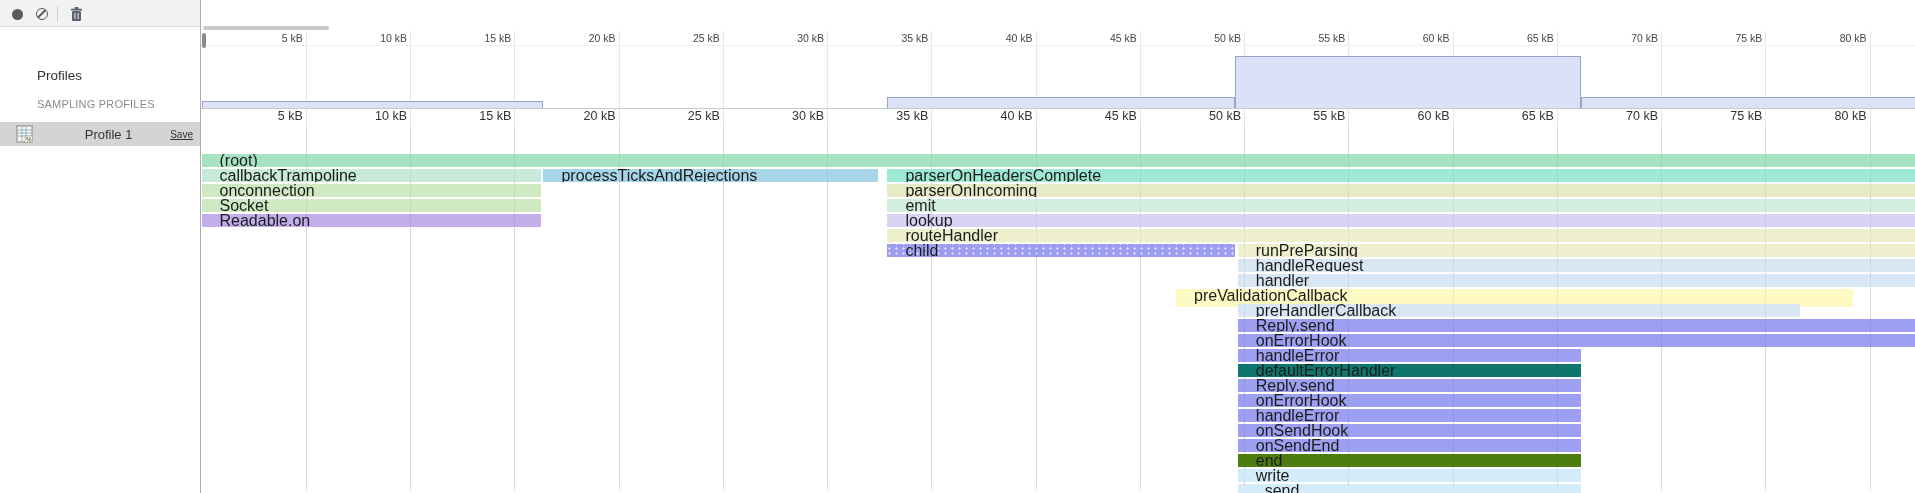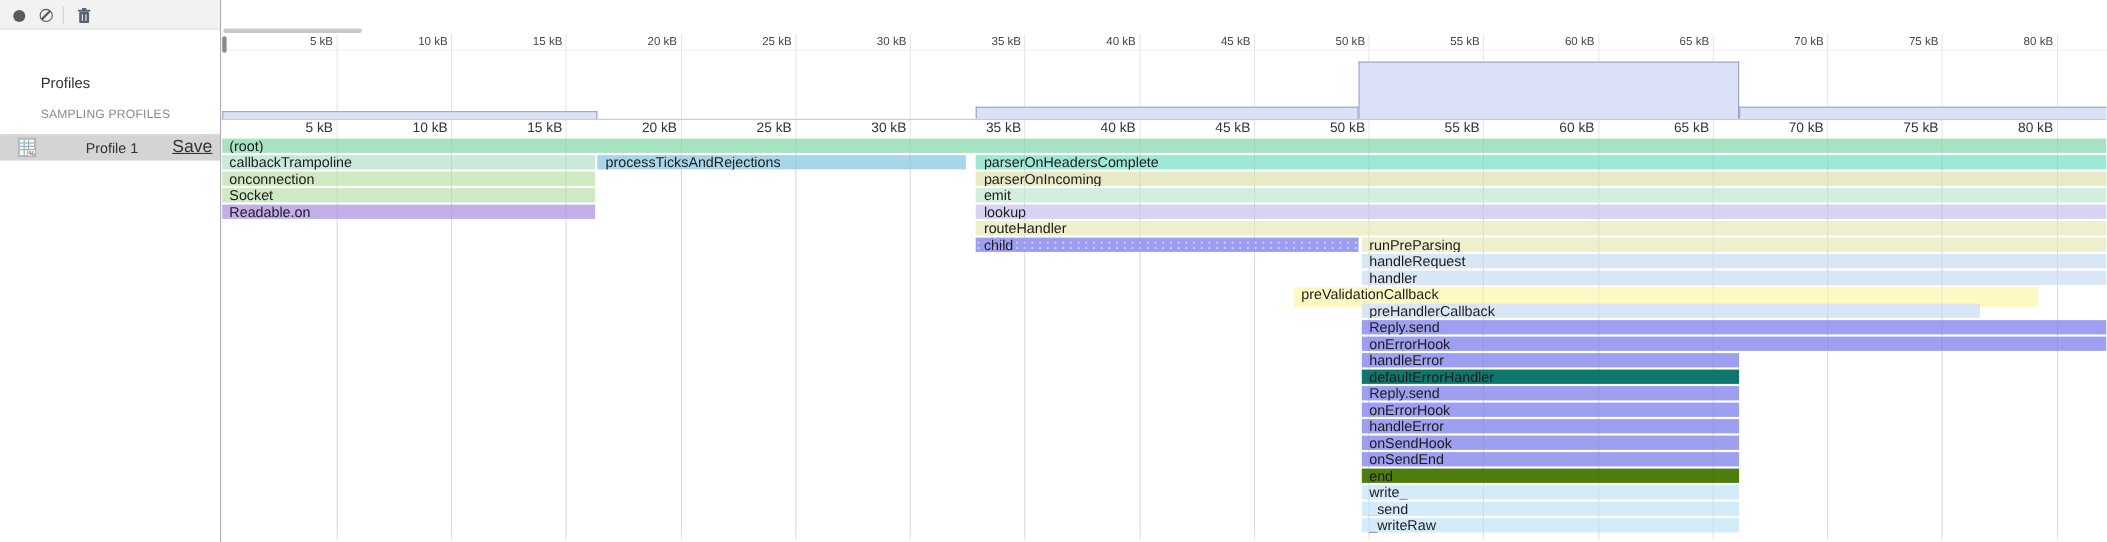--- a/index.html
+++ b/index.html
@@ -28,38 +28,38 @@
   .select .arr { font-size:8.5px; color:#444; }
 
   
   #sidebar { position:absolute; left:0; top:27px; width:200px; height:466px; background:#fff; }
   .sb-title { position:absolute; left:37px; top:41px; font-size:13.5px; color:#333; }
   .sb-section { position:absolute; left:37px; top:71px; font-size:11px; color:#8a8a8a; letter-spacing:.2px; }
   .sb-item { position:absolute; left:0; top:95px; width:200px; height:24px; background:#d4d4d4;
     display:flex; align-items:center; cursor:pointer; }
   .prof-ic { margin-left:16px; width:17px; height:18px; flex:0 0 auto; }
   .prof-name { margin-left:14px; font-size:13px; color:#333; flex:1;text-align:center; }
-  .save { margin-right:7px; font-size:16px; color:#333; text-decoration:underline; cursor:pointer; }
+  .save { margin-right:7px; font-size:10px; color:#333; text-decoration:underline; cursor:pointer; }
 
   
   #pane { position:absolute; left:200px; top:0; width:1715px; height:493px; background:#fff;
     border-left:1px solid #adadad; }
   .hthumb { position:absolute; left:2px; top:25.5px; width:126px; height:4px; background:#c9c9c9; border-radius:2px; }
   .vthumb { position:absolute; left:1px; top:33px; width:4px; height:15px; background:#8a8a8a; border-radius:2px; }
   .grid-line-under { position:absolute; top:31px; height:460px; width:1px; background:#e6e6e6; }
   .grid-line-over { position:absolute; top:126px; height:360px; width:1px; background:rgba(70,70,110,0.07); }
   .ruler1-line { position:absolute; left:0; top:45px; width:1715px; height:1px; background:#efefef; }
   .ruler-label-top { position:absolute; top:32px; width:76px; text-align:right;
     font-size:10.5px; color:#474747; }
   .ruler-label-bottom { position:absolute; top:109px; width:84px; text-align:right;
     font-size:12.5px; color:#333; }
   #ruler2-border { position:absolute; left:0; top:108px; width:1715px; height:1px; background:#c8c8c8; }
   .ov-seg { position:absolute; background:#dbe2f8; border:1px solid #9aa4cd; border-bottom:none; }
-  .flame-bar { position:absolute; height:13px; line-height:13px; font-size:13px; color:#1c1c1c;
-    padding-left:7px; white-space:nowrap; overflow:hidden; cursor:pointer; }
+  .flame-bar { position:absolute; height:13px; line-height:13px; font-size:16px; color:#1c1c1c;
+    padding-left:18px; white-space:nowrap; overflow:hidden; cursor:pointer;margin-top:28px; }
   .flame-bar.dotted { background-image:radial-gradient(circle, rgba(255,255,255,0.55) 1px, transparent 1.3px);
     background-size:7px 5px; background-position:55px 2px; }
 </style>
 </head>
 <body>
 
 <div id="app">
 
   <div id="toolbar">
     <div class="tab-line"></div>

